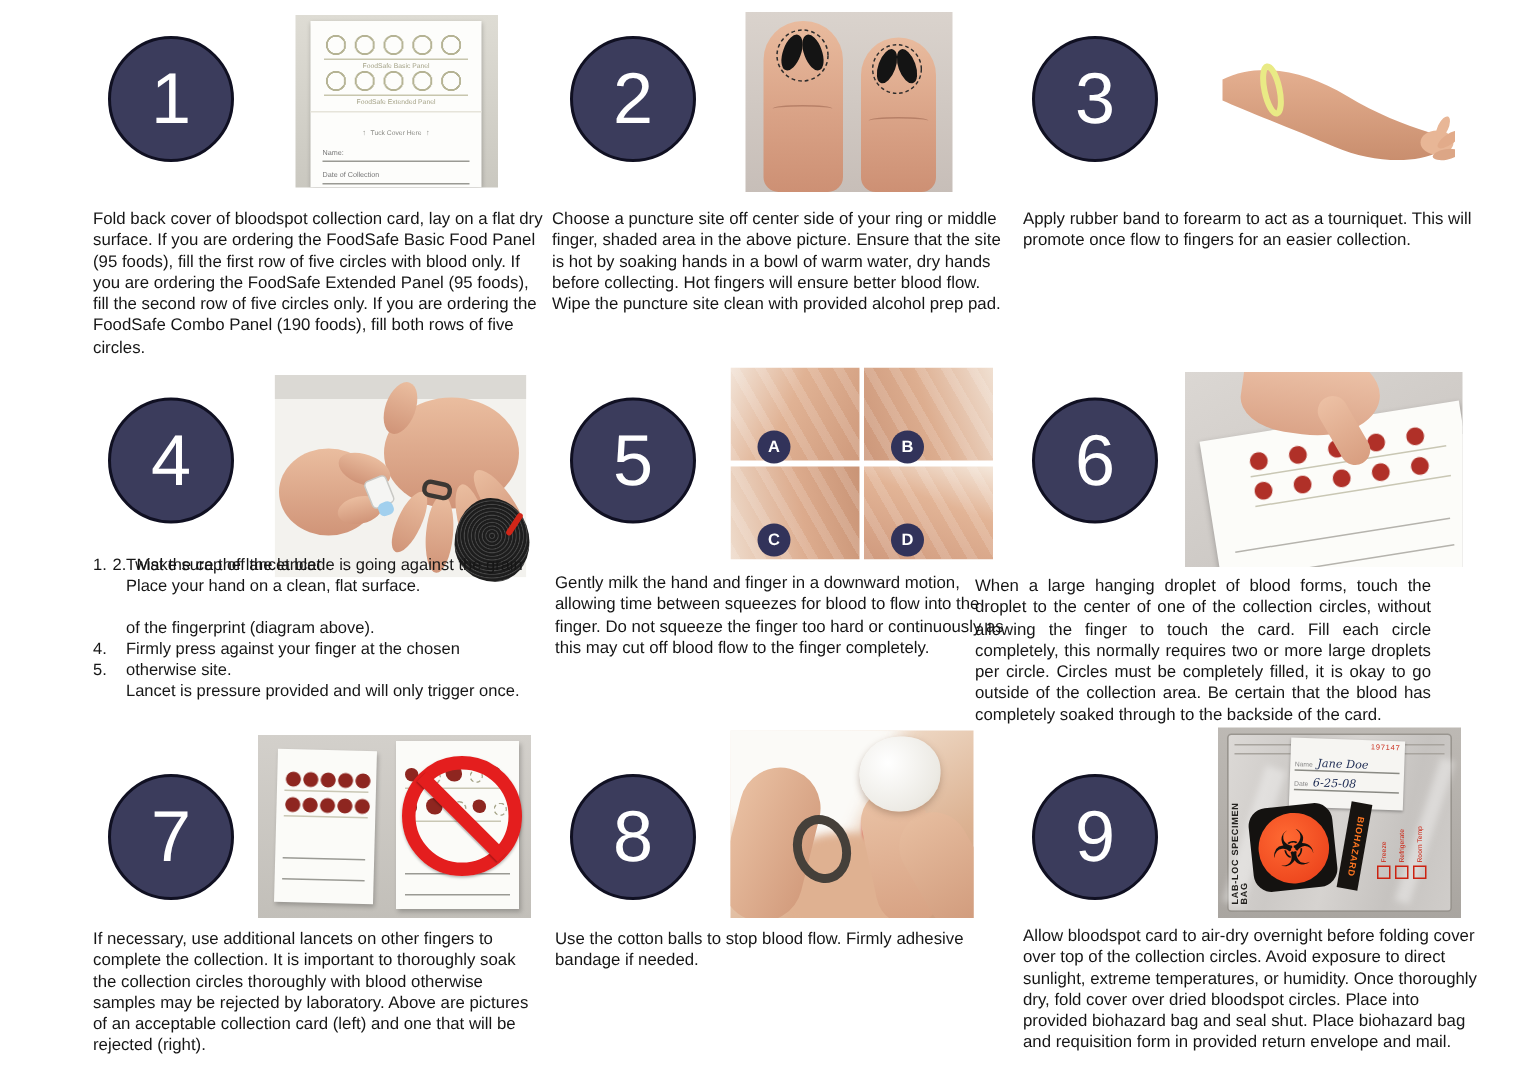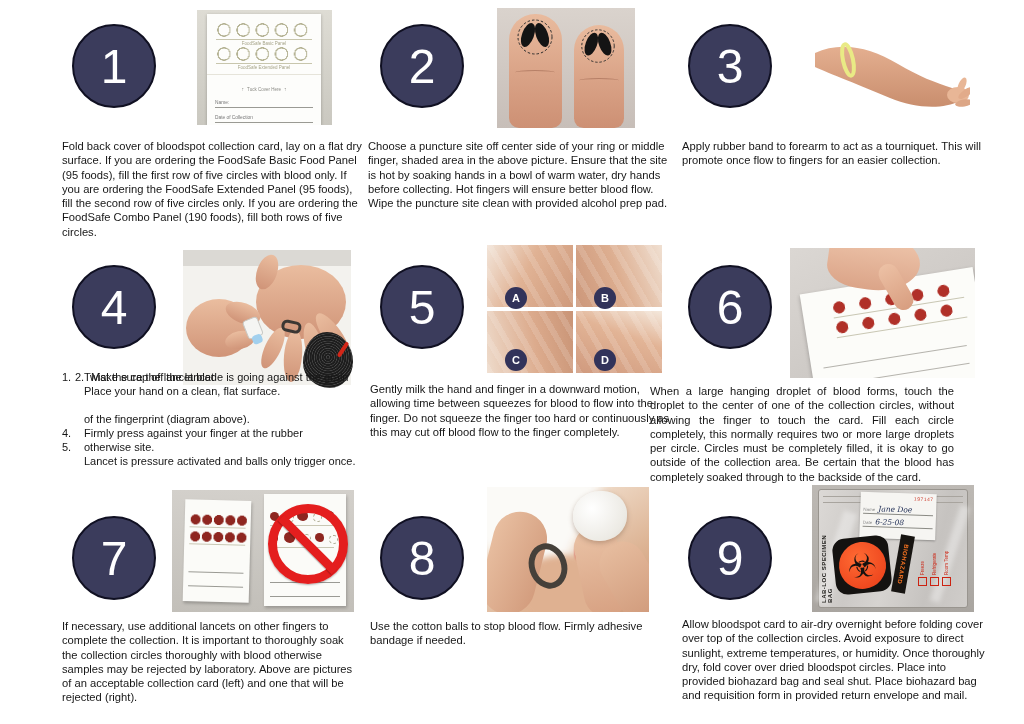--- a/index.html
+++ b/index.html
@@ -204,24 +204,24 @@
 </div>
 
 <div class="abs s4">
   <span style="left:0;top:0">1.</span>
   <span style="left:13px;top:0">2.</span>
   <span style="left:22px;top:0">Twist the cap off the lancet</span>
   <span style="left:29px;top:0">Make sure the lancet blade is going against the grain</span>
   <span style="left:22px;top:14px">Place your hand on a clean, flat surface.</span>
   <span style="left:22px;top:42px">of the fingerprint (diagram above).</span>
   <span style="left:0;top:56px">4.</span>
-  <span style="left:22px;top:56px">Firmly press against your finger at the rubber</span>
+  <span style="left:22px;top:56px">Firmly press against your finger at the chosen</span>
   <span style="left:0;top:70px">5.</span>
   <span style="left:22px;top:70px">otherwise site.</span>
-  <span style="left:22px;top:84px">Lancet is pressure activated and balls only trigger once.</span>
+  <span style="left:22px;top:84px">Lancet is pressure provided and will only trigger once.</span>
 </div>
 
 <div class="abs il5">
   <div class="tile tA"></div>
   <div class="tile tB"></div>
   <div class="tile tC"></div>
   <div class="tile tD"></div>
   <div class="bdg" style="left:18px;top:42px">A</div>
   <div class="bdg" style="left:107px;top:42px">B</div>
   <div class="bdg" style="left:18px;top:104px">C</div>

